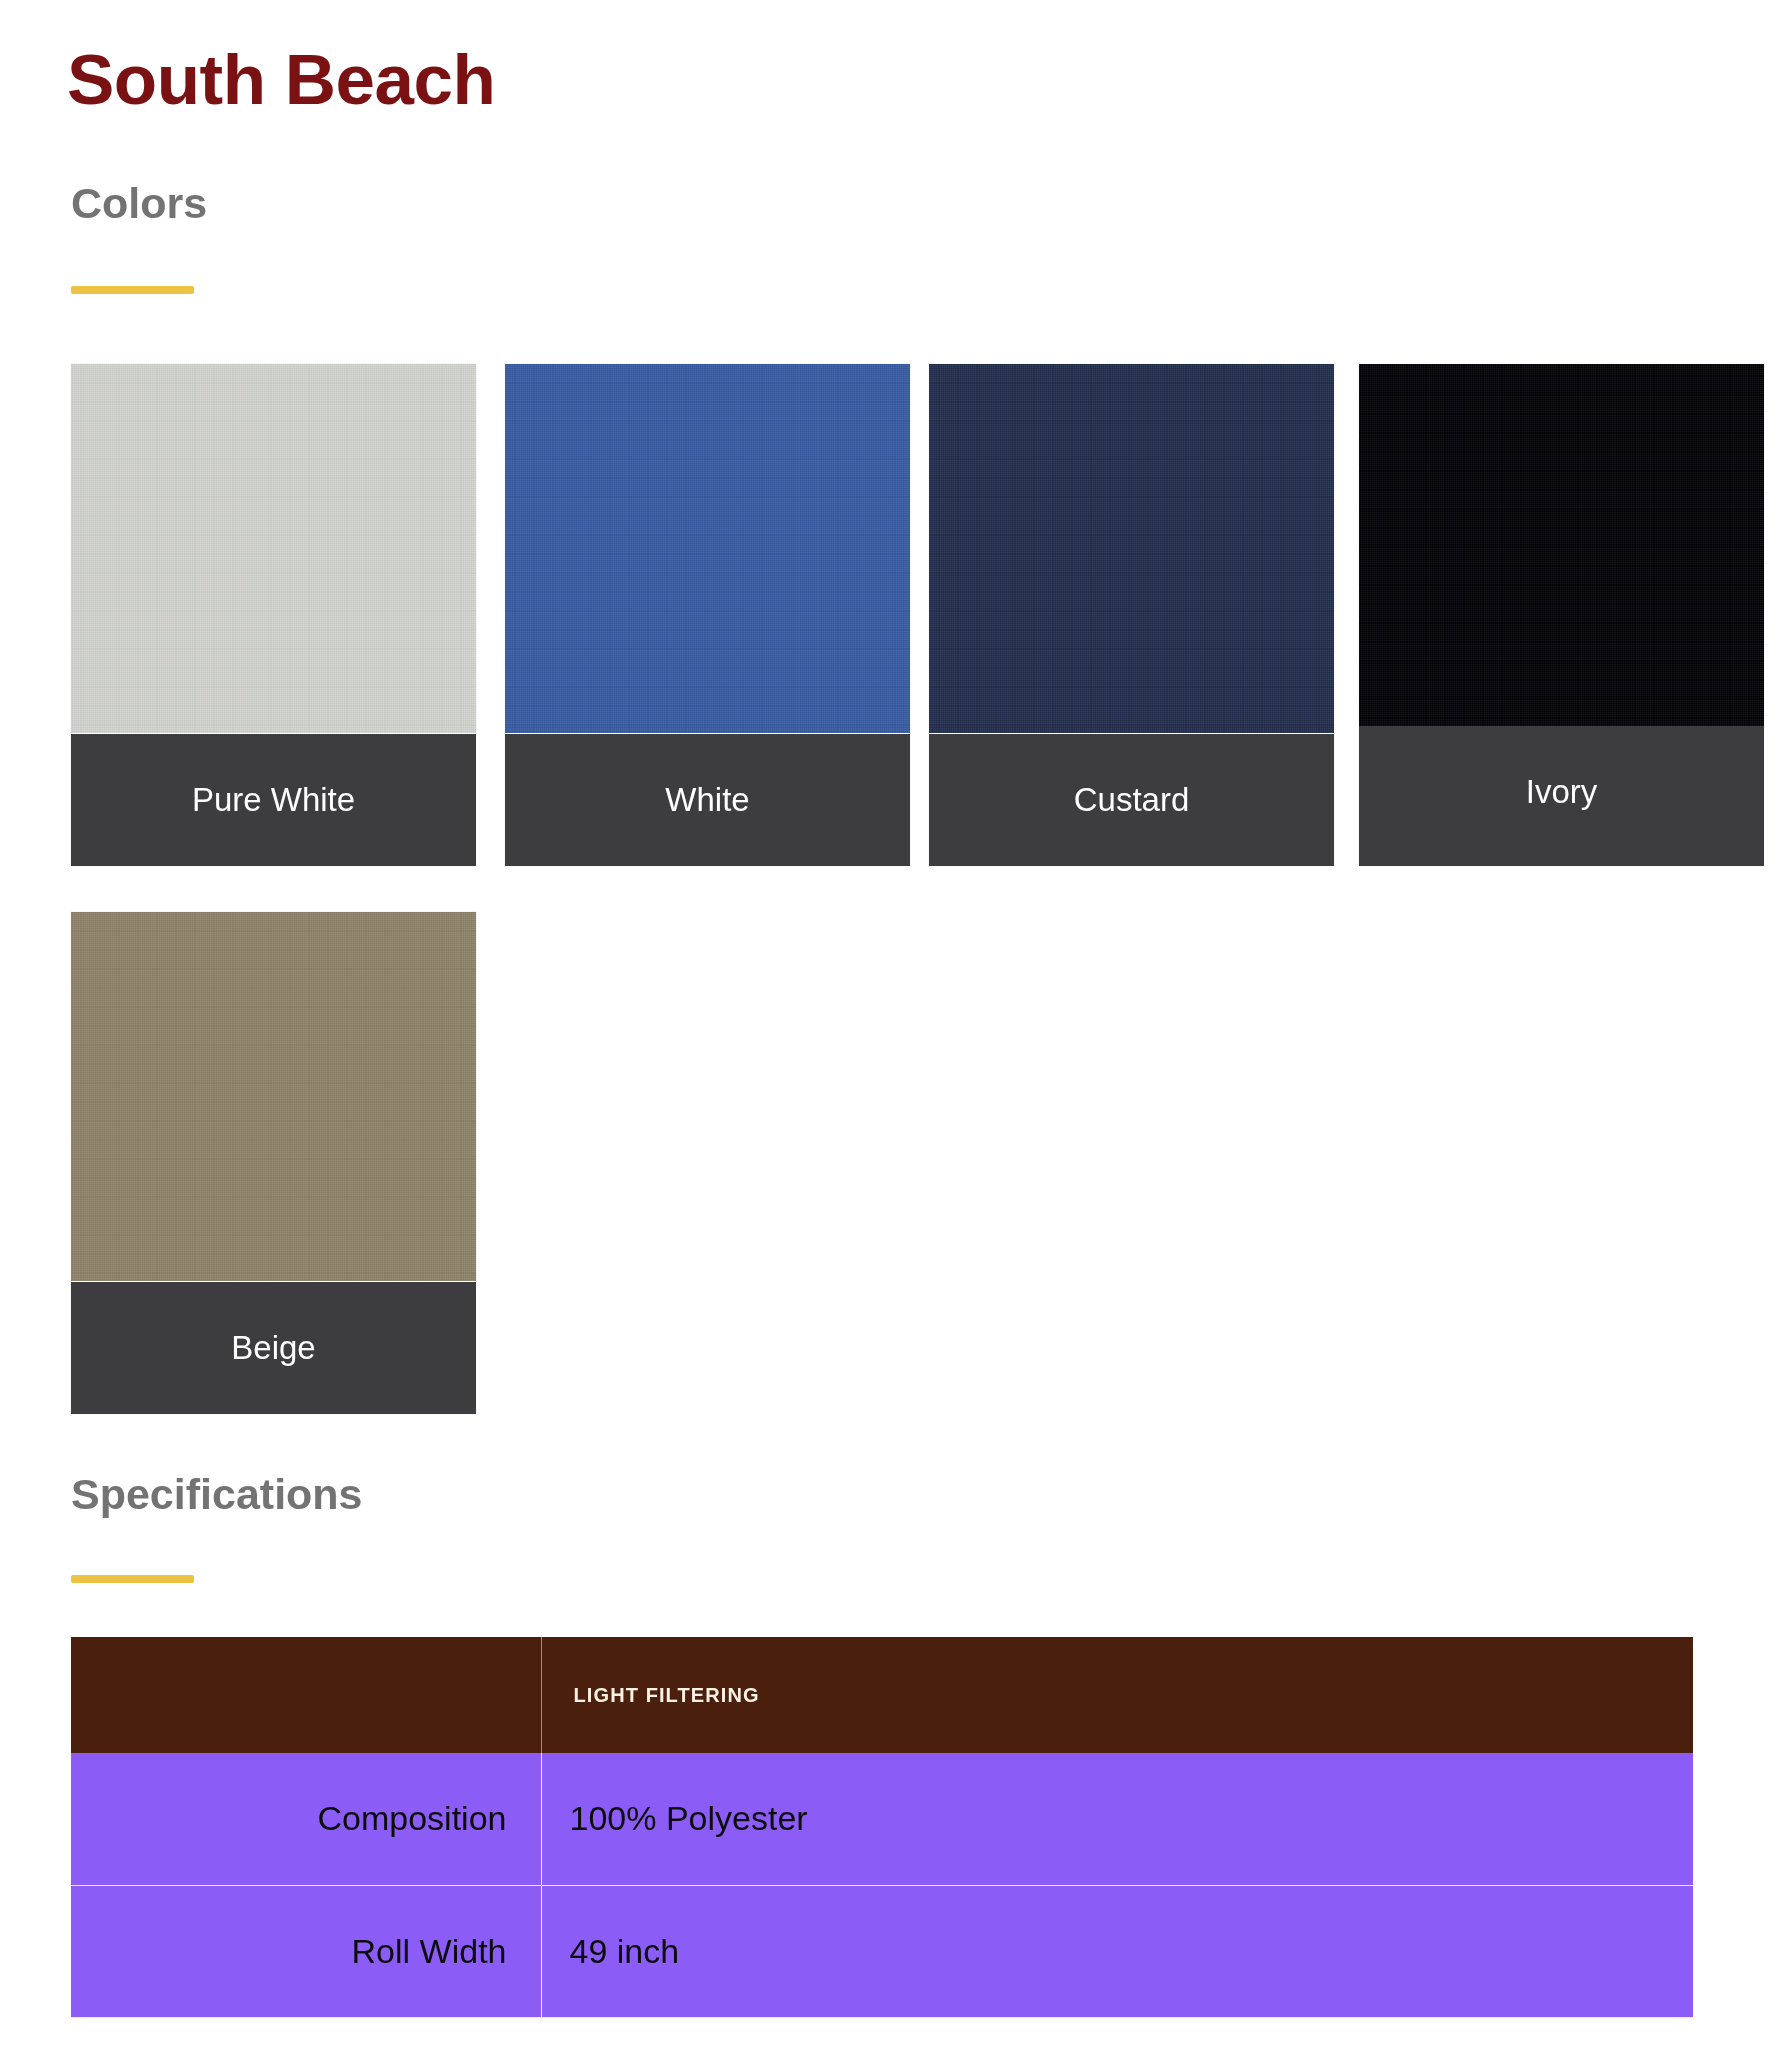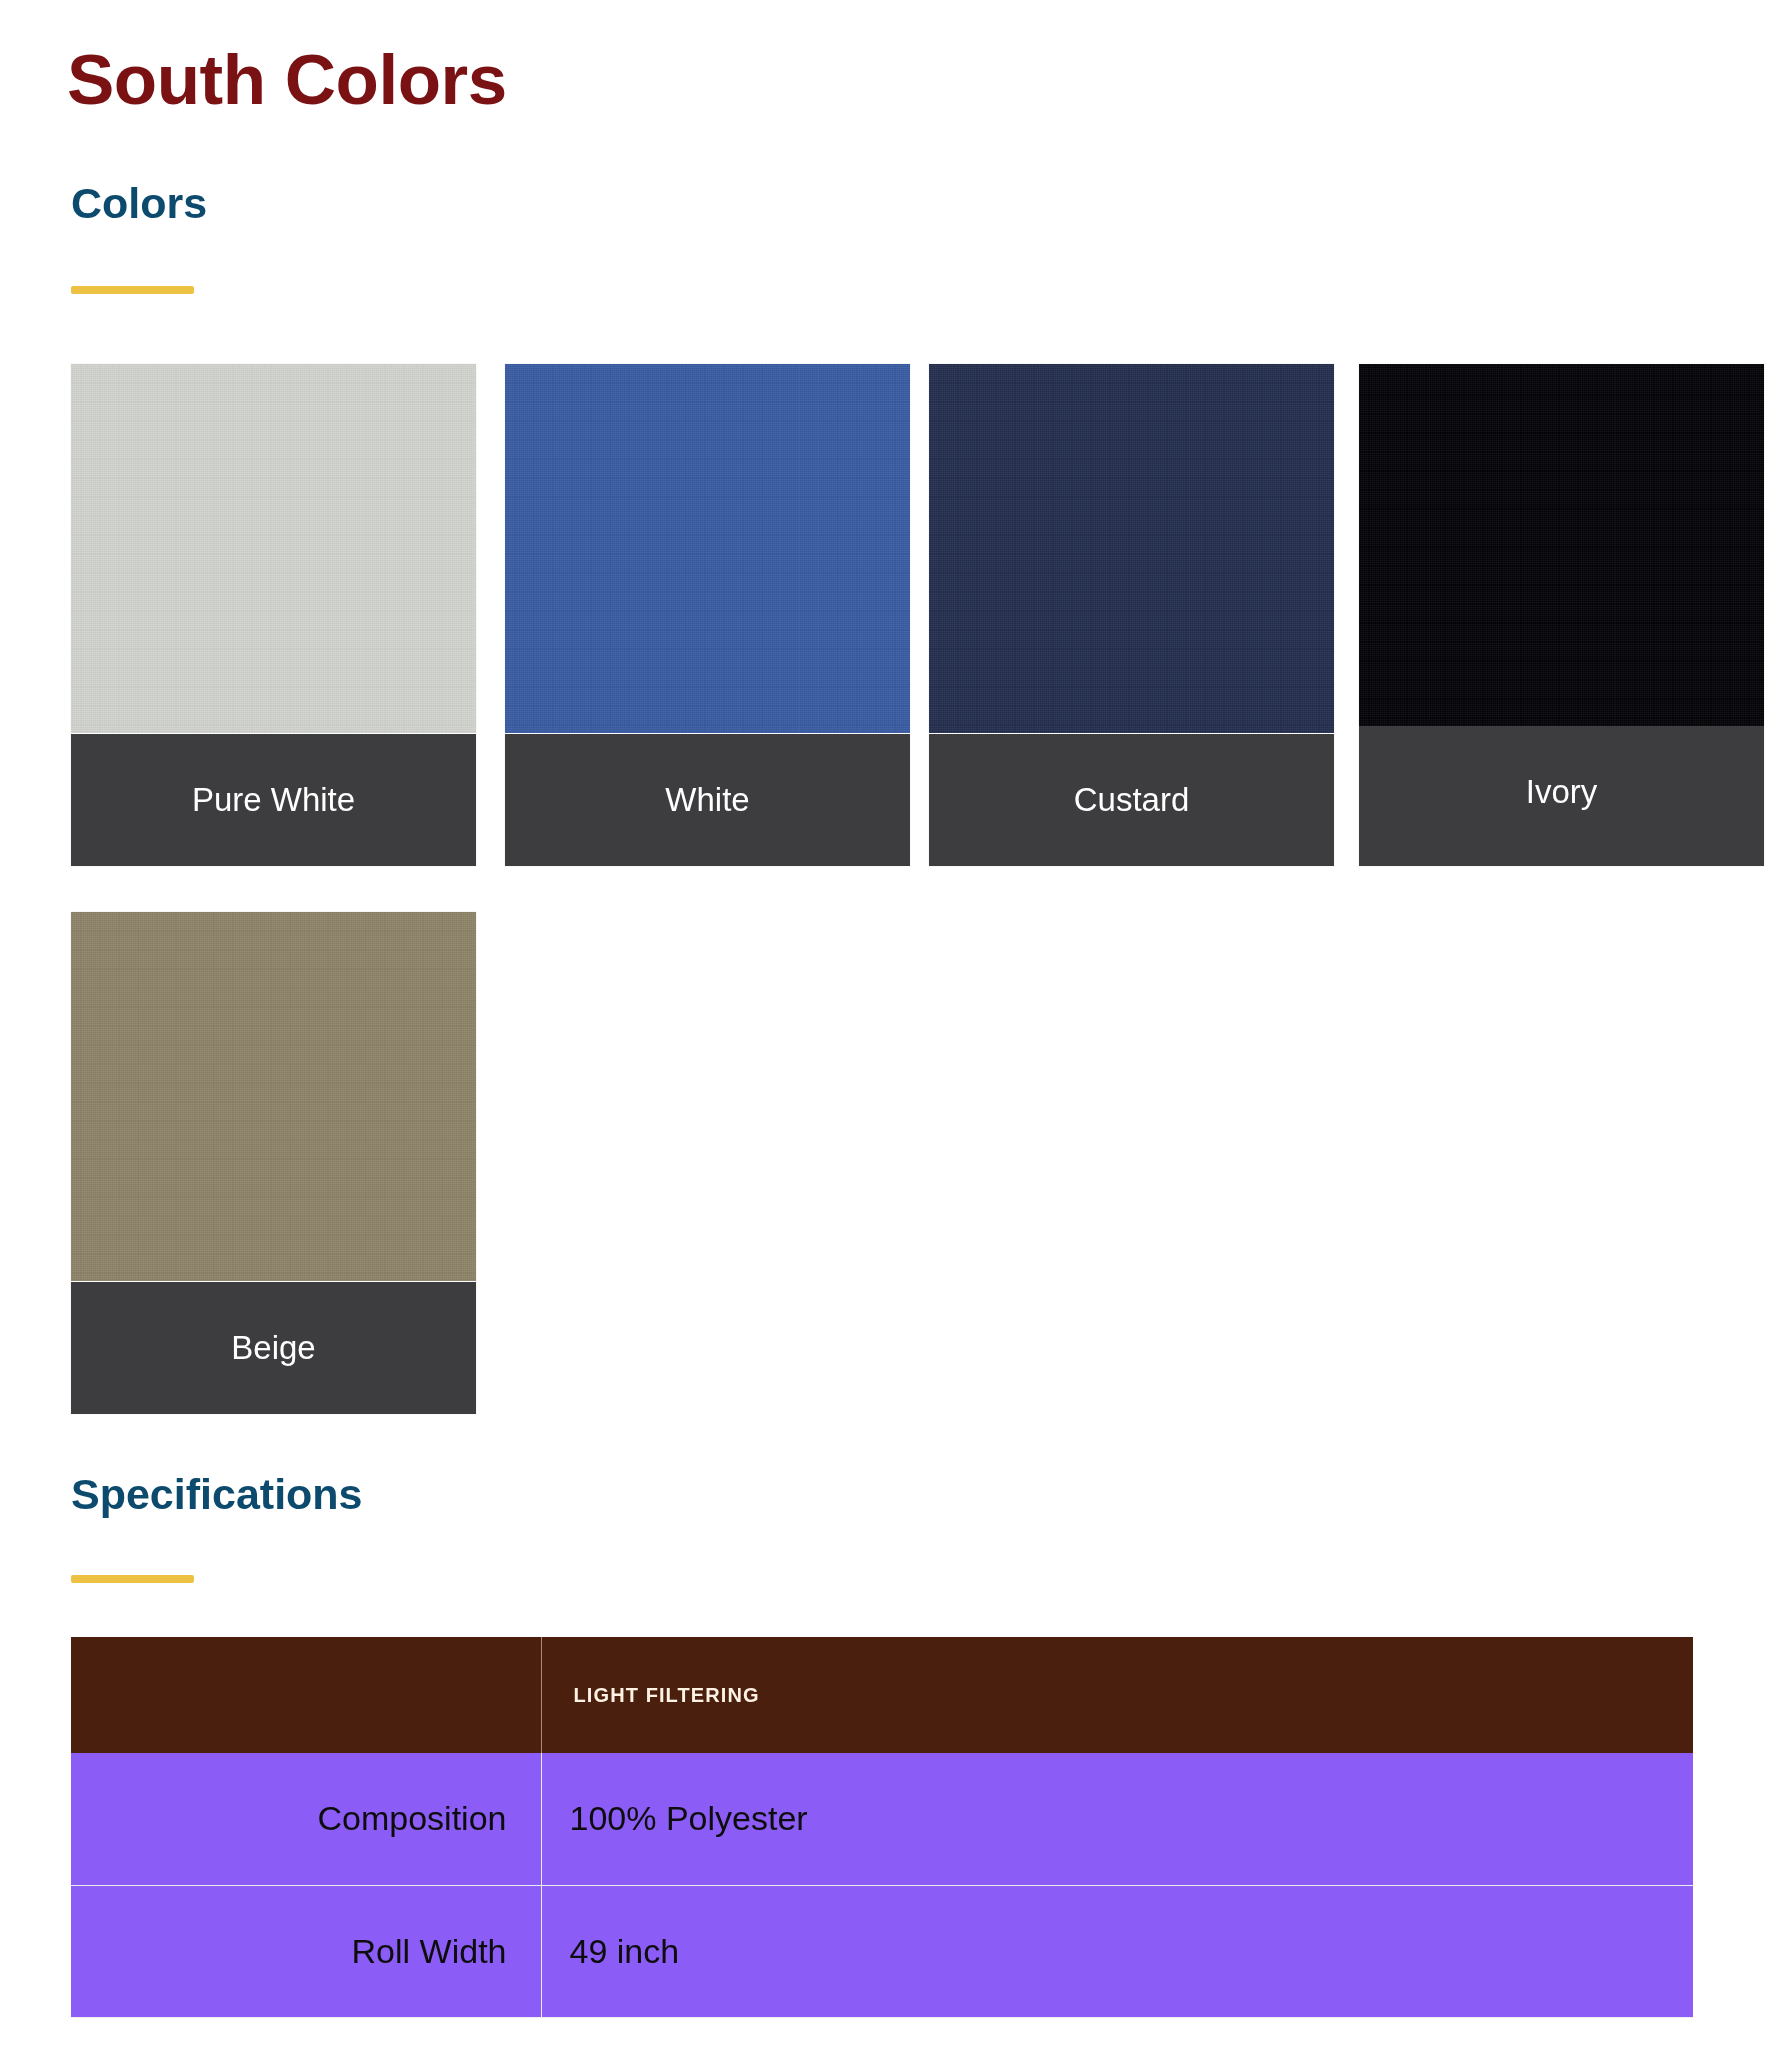--- a/index.html
+++ b/index.html
@@ -32,21 +32,21 @@
     white-space: nowrap;
   }
 
   
   .section-heading {
     position: absolute;
     left: 71px;
     font-size: 43px;
     line-height: 52px;
     font-weight: bold;
-    color: #0c4a6e;
+    color: #737373;
     white-space: nowrap;
   }
   .section-heading.colors { top: 177px; }
   .section-heading.specs  { top: 1468px; }
 
   .heading-rule {
     position: absolute;
     left: 71px;
     width: 123px;
     height: 7.5px;
@@ -166,21 +166,21 @@
     padding-left: 28px;
     white-space: nowrap;
   }
   .spec-row:first-of-type td { border-top: 0; }
 </style>
 </head>
 <body>
 
 <div class="page">
 
-  <h1 class="product-title">South Colors</h1>
+  <h1 class="product-title">South Beach</h1>
 
   <h2 class="section-heading colors">Colors</h2>
   <div class="heading-rule colors"></div>
 
   <div class="swatch-grid">
 
     <div class="swatch" style="left:0px; top:0px;">
       <div class="swatch-color" style="background:#d2d4cf;"></div>
       <div class="swatch-label">Pure White</div>
     </div>

